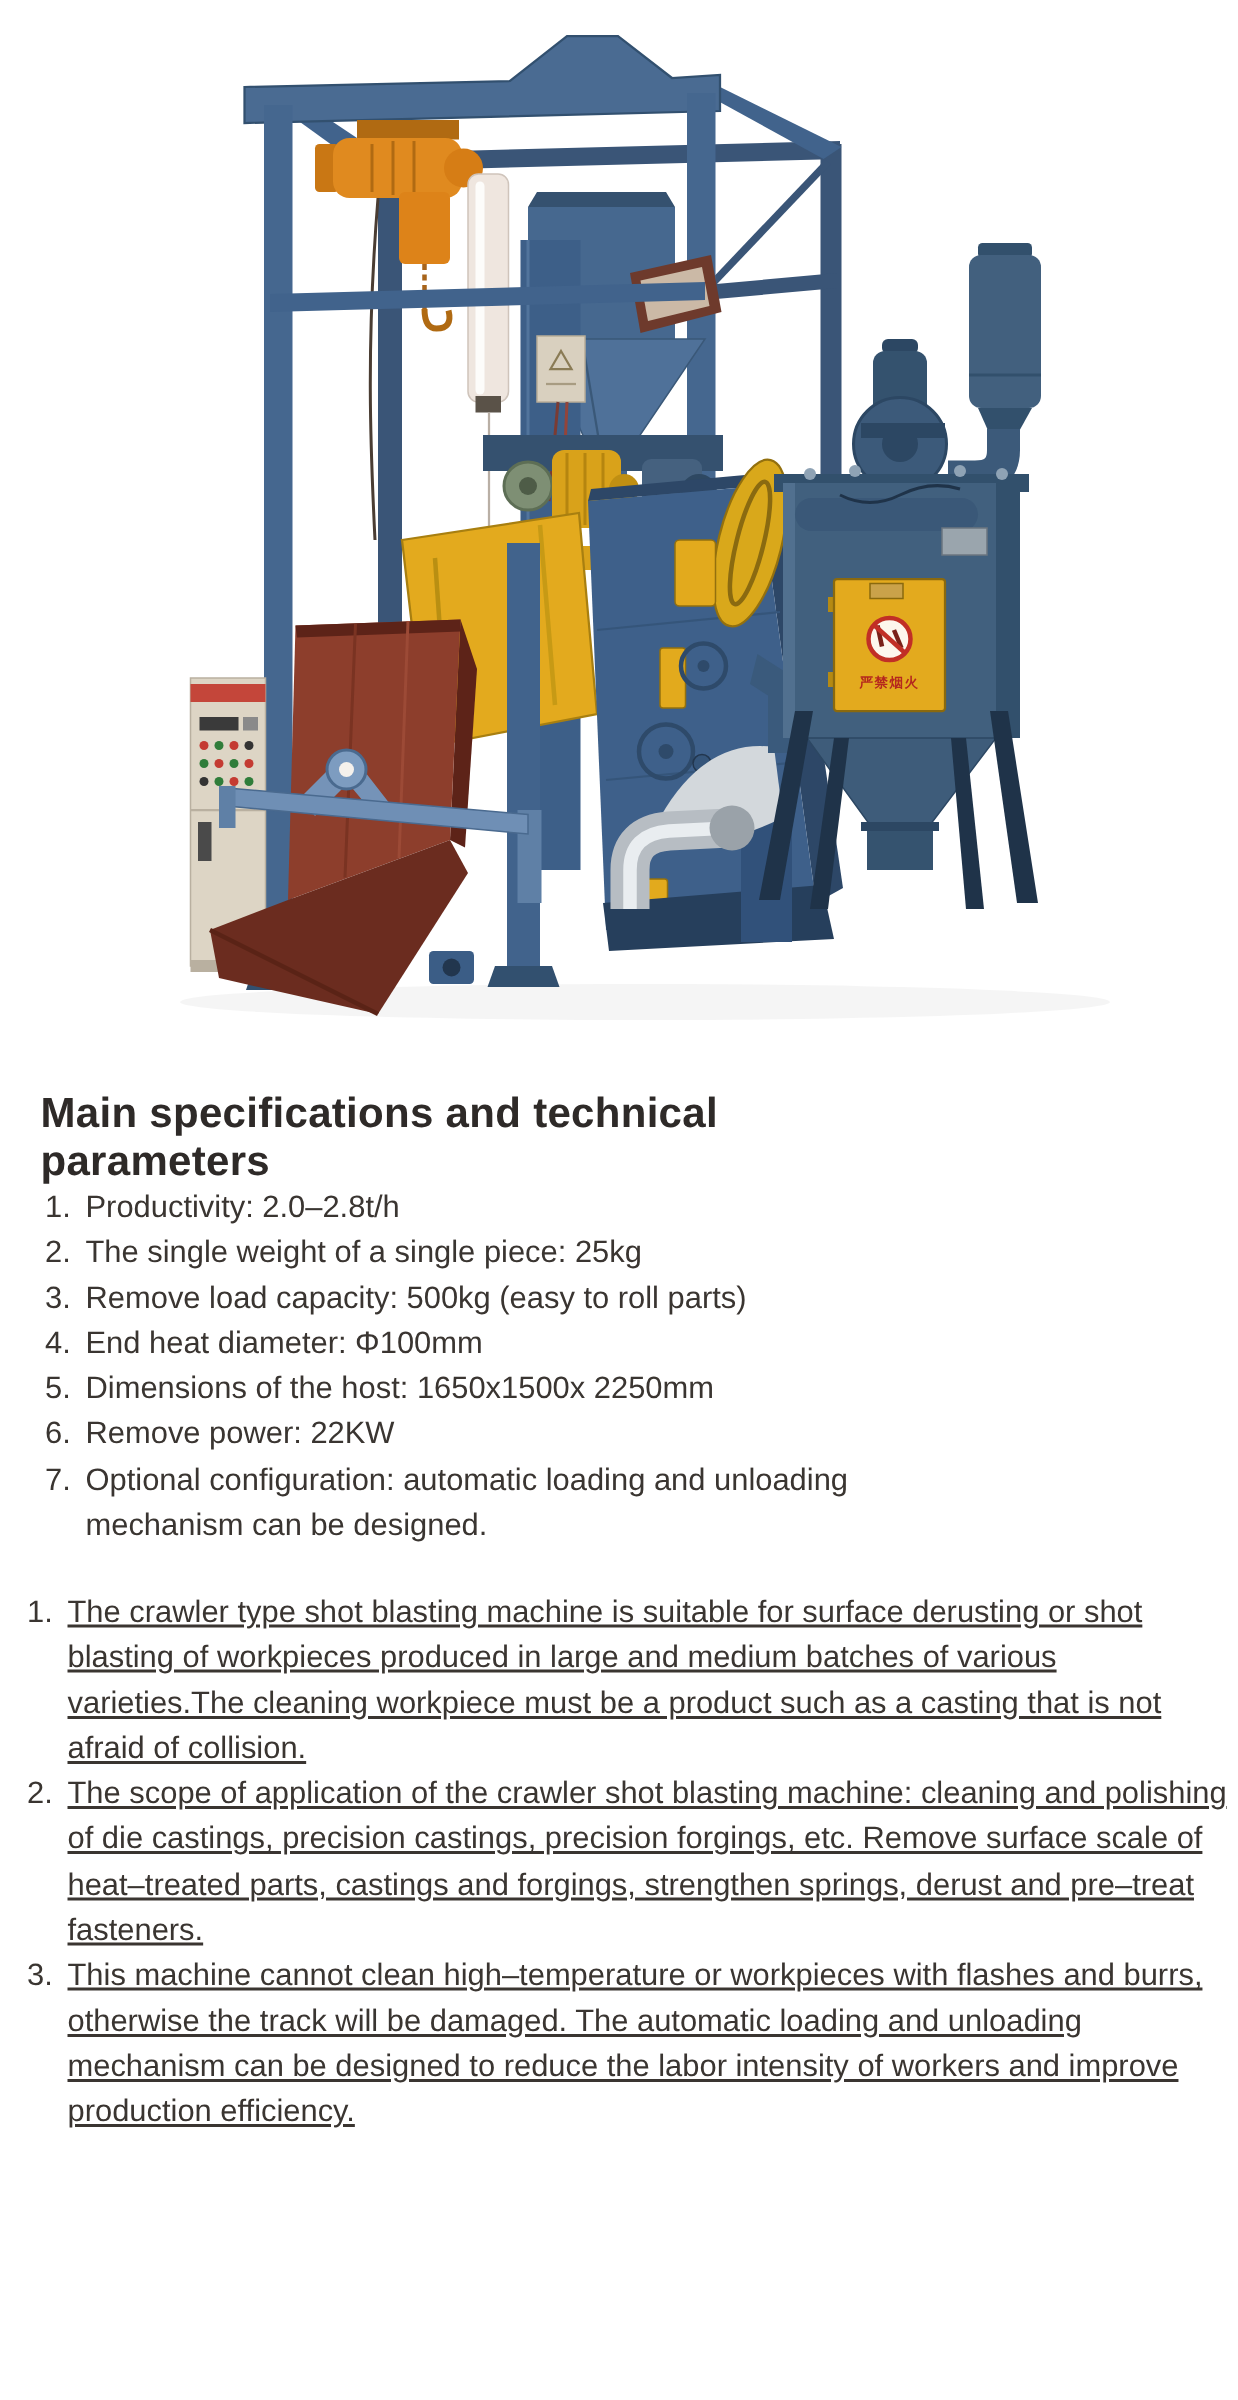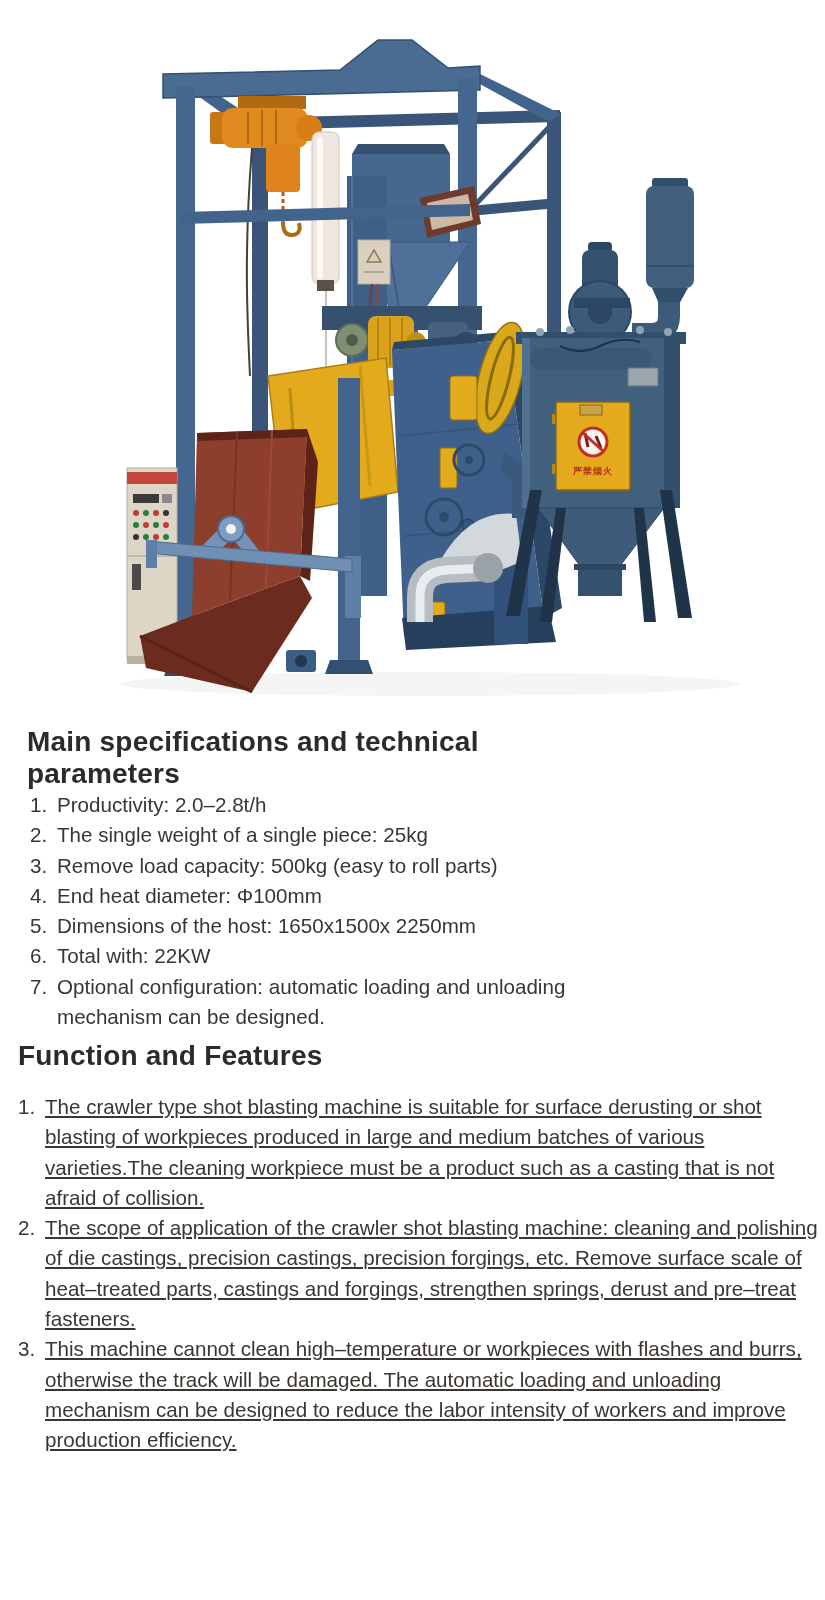--- a/index.html
+++ b/index.html
@@ -1,18 +1,18 @@
 <!DOCTYPE html>
 <html><head>
 <meta charset="utf-8">
 <style>
   html,body{margin:0;padding:0;background:#ffffff;}
   .page{position:relative;width:825px;height:1600px;background:#fff;overflow:hidden;
         font-family:"Liberation Sans", sans-serif;color:#35312e;}
-  .figure-wrap{position:absolute;left:0;top:16px;width:825px;height:700px;}
+  .figure-wrap{position:absolute;left:0;top:0;width:825px;height:700px;}
   .section{position:absolute;}
   #specs-section{left:27px;top:726px;width:606px;}
   #features-section{left:18px;top:1040px;width:800px;}
   h1.sec-heading{margin:0;font-size:28px;font-weight:700;color:#2e2a28;letter-spacing:.2px;}
   ol.num-list{list-style:none;margin:0;padding:0;counter-reset:n;
               font-size:20.6px;line-height:30.3px;color:#3a3531;}
   ol.num-list li{counter-increment:n;position:relative;padding-left:27px;}
   ol.num-list li::before{content:counter(n) ". ";position:absolute;left:0;top:0;}
   #specs-section ol.num-list{margin-left:3px;}
   #features-section ol.num-list{margin-top:20px;text-decoration:underline;}
@@ -244,27 +244,26 @@
   </div>
 
   <div class="section" id="specs-section">
     <h1 class="sec-heading">Main specifications and technical parameters</h1>
     <ol class="num-list">
       <li>Productivity: 2.0–2.8t/h</li>
       <li>The single weight of a single piece: 25kg</li>
       <li>Remove load capacity: 500kg (easy to roll parts)</li>
       <li>End heat diameter: Φ100mm</li>
       <li>Dimensions of the host: 1650x1500x 2250mm</li>
-      <li>Total with: 22KW</li>
+      <li>Remove power: 22KW</li>
       <li>Optional configuration: automatic loading and unloading mechanism can be designed.</li>
     </ol>
   </div>
 
   <div class="section" id="features-section">
-    <h1 class="sec-heading">Function and Features</h1>
     <ol class="num-list">
       <li>The crawler type shot blasting machine is suitable for surface derusting or shot blasting of workpieces produced in large and medium batches of various varieties.The cleaning workpiece must be a product such as a casting that is not afraid of collision.</li>
       <li>The scope of application of the crawler shot blasting machine: cleaning and polishing of die castings, precision castings, precision forgings, etc. Remove surface scale of heat–treated parts, castings and forgings, strengthen springs, derust and pre–treat fasteners.</li>
       <li>This machine cannot clean high–temperature or workpieces with flashes and burrs, otherwise the track will be damaged. The automatic loading and unloading mechanism can be designed to reduce the labor intensity of workers and improve production efficiency.</li>
     </ol>
   </div>
 
 </div>
 
 </body></html>

